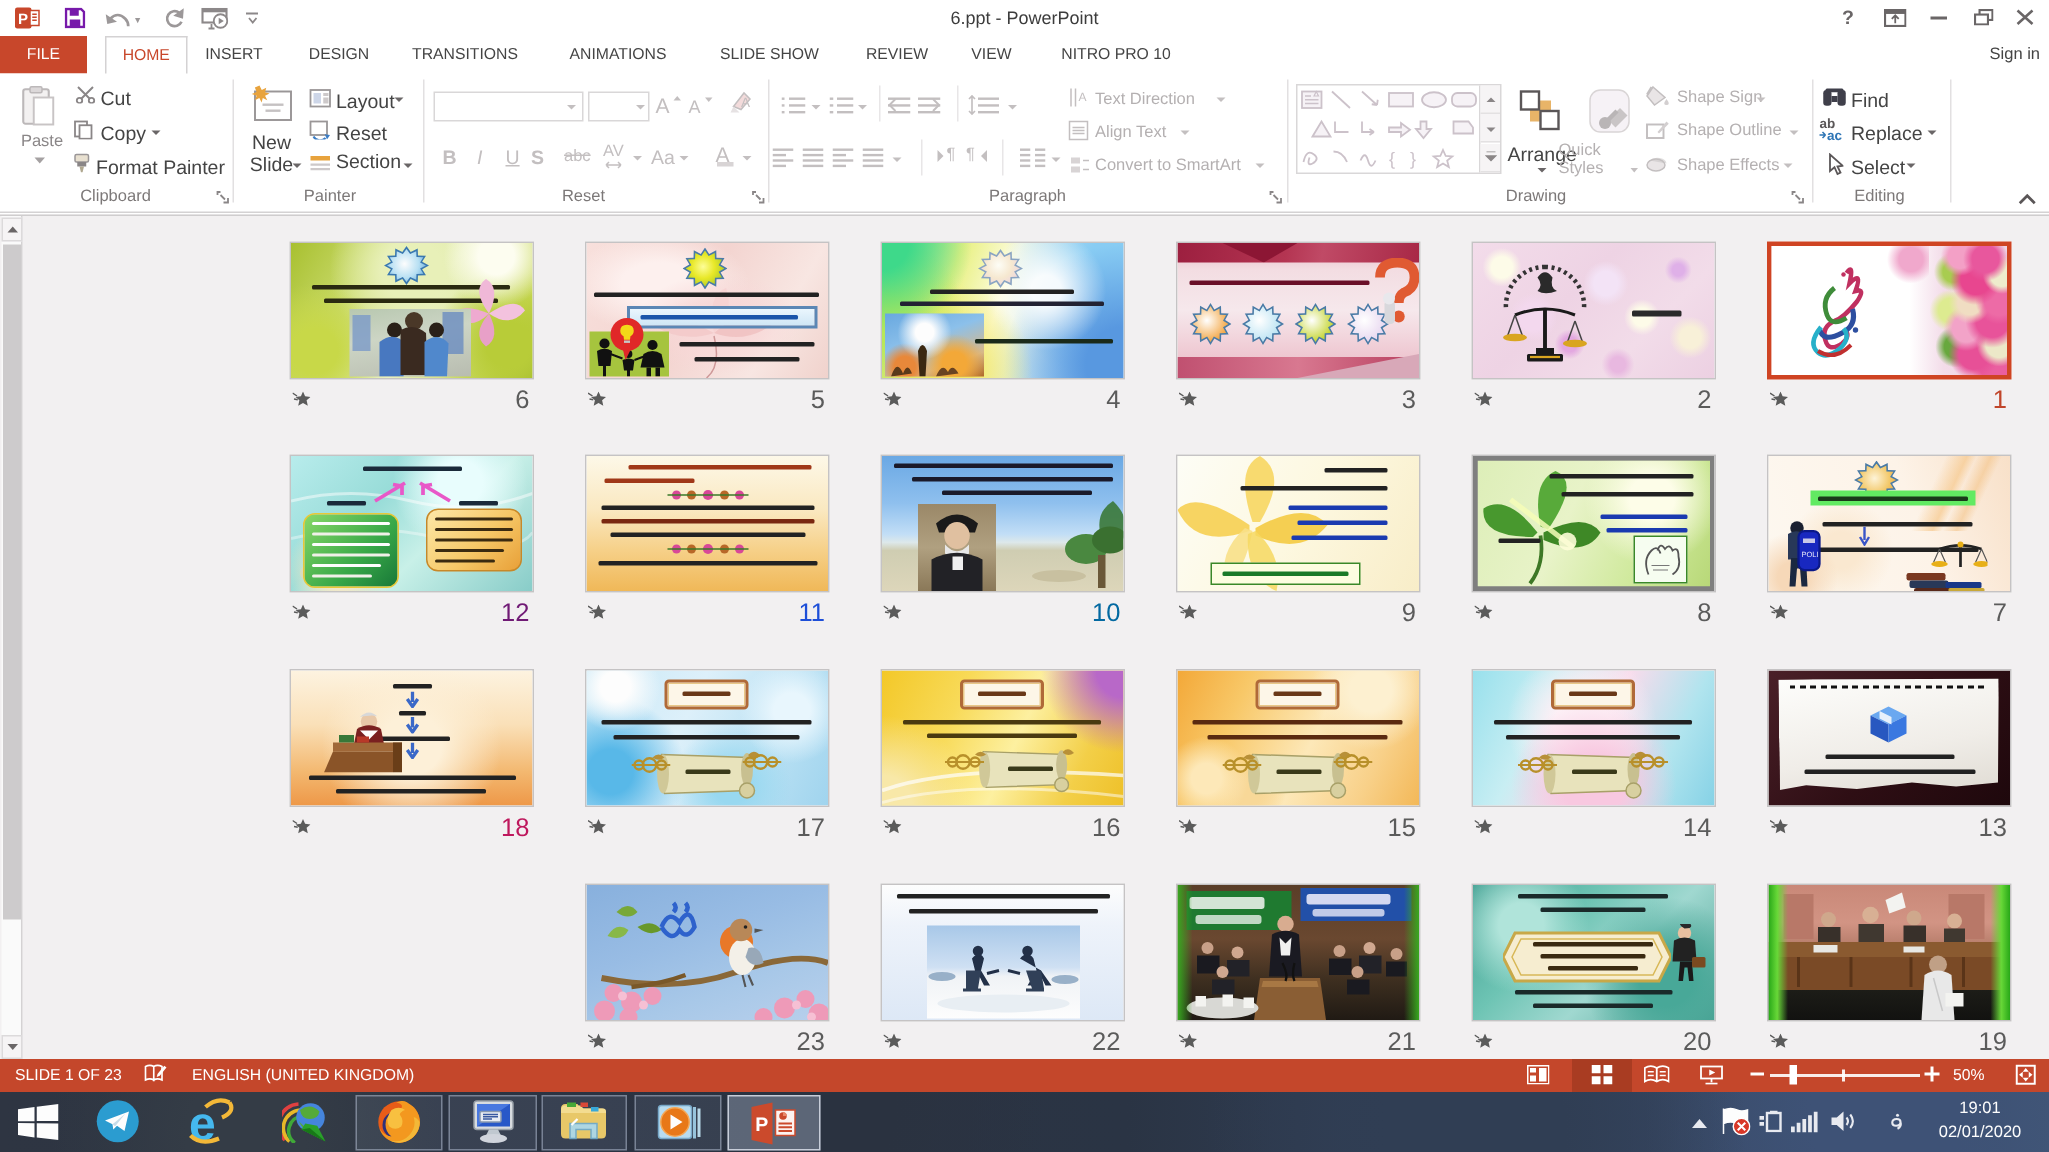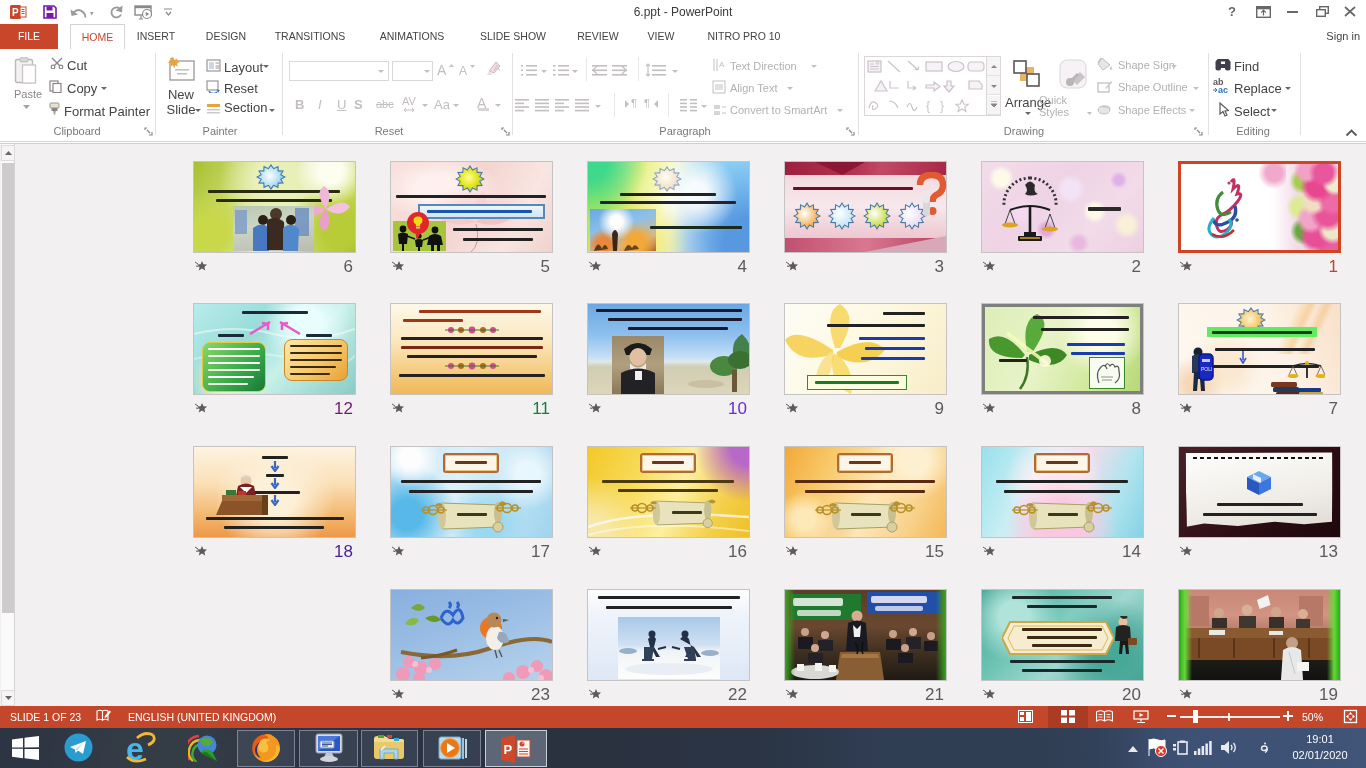--- a/index.html
+++ b/index.html
@@ -1122,46 +1122,46 @@
 <div class="num" style="left:1178px;top:257px;color:#c0452a">1</div>
 <svg class="a" style="left:195px;top:403px" width="12" height="10" viewBox="0 0 12 10">
 <path d="M7 0 l1.4 3.2 L12 3.6 L9.4 5.9 L10.2 9.5 L7 7.6 L3.8 9.5 L4.6 5.9 L2 3.6 L5.6 3.2 z" fill="#5b5b5b"></path>
 <path d="M0 1 l3 2 M1 5 l2.5 0.5" stroke="#5b5b5b" stroke-width="1"></path>
 </svg>
 <div class="num" style="left:193px;top:399px;color:#701a75">12</div>
 <svg class="a" style="left:392px;top:403px" width="12" height="10" viewBox="0 0 12 10">
 <path d="M7 0 l1.4 3.2 L12 3.6 L9.4 5.9 L10.2 9.5 L7 7.6 L3.8 9.5 L4.6 5.9 L2 3.6 L5.6 3.2 z" fill="#5b5b5b"></path>
 <path d="M0 1 l3 2 M1 5 l2.5 0.5" stroke="#5b5b5b" stroke-width="1"></path>
 </svg>
-<div class="num" style="left:390px;top:399px;color:#15803d">11</div>
+<div class="num" style="left:390px;top:399px;color:#1d4ed8">11</div>
 <svg class="a" style="left:589px;top:403px" width="12" height="10" viewBox="0 0 12 10">
 <path d="M7 0 l1.4 3.2 L12 3.6 L9.4 5.9 L10.2 9.5 L7 7.6 L3.8 9.5 L4.6 5.9 L2 3.6 L5.6 3.2 z" fill="#5b5b5b"></path>
 <path d="M0 1 l3 2 M1 5 l2.5 0.5" stroke="#5b5b5b" stroke-width="1"></path>
 </svg>
-<div class="num" style="left:587px;top:399px;color:#6d28d9">10</div>
+<div class="num" style="left:587px;top:399px;color:#0369a1">10</div>
 <svg class="a" style="left:786px;top:403px" width="12" height="10" viewBox="0 0 12 10">
 <path d="M7 0 l1.4 3.2 L12 3.6 L9.4 5.9 L10.2 9.5 L7 7.6 L3.8 9.5 L4.6 5.9 L2 3.6 L5.6 3.2 z" fill="#5b5b5b"></path>
 <path d="M0 1 l3 2 M1 5 l2.5 0.5" stroke="#5b5b5b" stroke-width="1"></path>
 </svg>
 <div class="num" style="left:784px;top:399px;color:#5b5b5b">9</div>
 <svg class="a" style="left:983px;top:403px" width="12" height="10" viewBox="0 0 12 10">
 <path d="M7 0 l1.4 3.2 L12 3.6 L9.4 5.9 L10.2 9.5 L7 7.6 L3.8 9.5 L4.6 5.9 L2 3.6 L5.6 3.2 z" fill="#5b5b5b"></path>
 <path d="M0 1 l3 2 M1 5 l2.5 0.5" stroke="#5b5b5b" stroke-width="1"></path>
 </svg>
 <div class="num" style="left:981px;top:399px;color:#5b5b5b">8</div>
 <svg class="a" style="left:1180px;top:403px" width="12" height="10" viewBox="0 0 12 10">
 <path d="M7 0 l1.4 3.2 L12 3.6 L9.4 5.9 L10.2 9.5 L7 7.6 L3.8 9.5 L4.6 5.9 L2 3.6 L5.6 3.2 z" fill="#5b5b5b"></path>
 <path d="M0 1 l3 2 M1 5 l2.5 0.5" stroke="#5b5b5b" stroke-width="1"></path>
 </svg>
 <div class="num" style="left:1178px;top:399px;color:#5b5b5b">7</div>
 <svg class="a" style="left:195px;top:546px" width="12" height="10" viewBox="0 0 12 10">
 <path d="M7 0 l1.4 3.2 L12 3.6 L9.4 5.9 L10.2 9.5 L7 7.6 L3.8 9.5 L4.6 5.9 L2 3.6 L5.6 3.2 z" fill="#5b5b5b"></path>
 <path d="M0 1 l3 2 M1 5 l2.5 0.5" stroke="#5b5b5b" stroke-width="1"></path>
 </svg>
-<div class="num" style="left:193px;top:542px;color:#4c1d95">18</div>
+<div class="num" style="left:193px;top:542px;color:#be185d">18</div>
 <svg class="a" style="left:392px;top:546px" width="12" height="10" viewBox="0 0 12 10">
 <path d="M7 0 l1.4 3.2 L12 3.6 L9.4 5.9 L10.2 9.5 L7 7.6 L3.8 9.5 L4.6 5.9 L2 3.6 L5.6 3.2 z" fill="#5b5b5b"></path>
 <path d="M0 1 l3 2 M1 5 l2.5 0.5" stroke="#5b5b5b" stroke-width="1"></path>
 </svg>
 <div class="num" style="left:390px;top:542px;color:#5b5b5b">17</div>
 <svg class="a" style="left:589px;top:546px" width="12" height="10" viewBox="0 0 12 10">
 <path d="M7 0 l1.4 3.2 L12 3.6 L9.4 5.9 L10.2 9.5 L7 7.6 L3.8 9.5 L4.6 5.9 L2 3.6 L5.6 3.2 z" fill="#5b5b5b"></path>
 <path d="M0 1 l3 2 M1 5 l2.5 0.5" stroke="#5b5b5b" stroke-width="1"></path>
 </svg>
 <div class="num" style="left:587px;top:542px;color:#5b5b5b">16</div>

